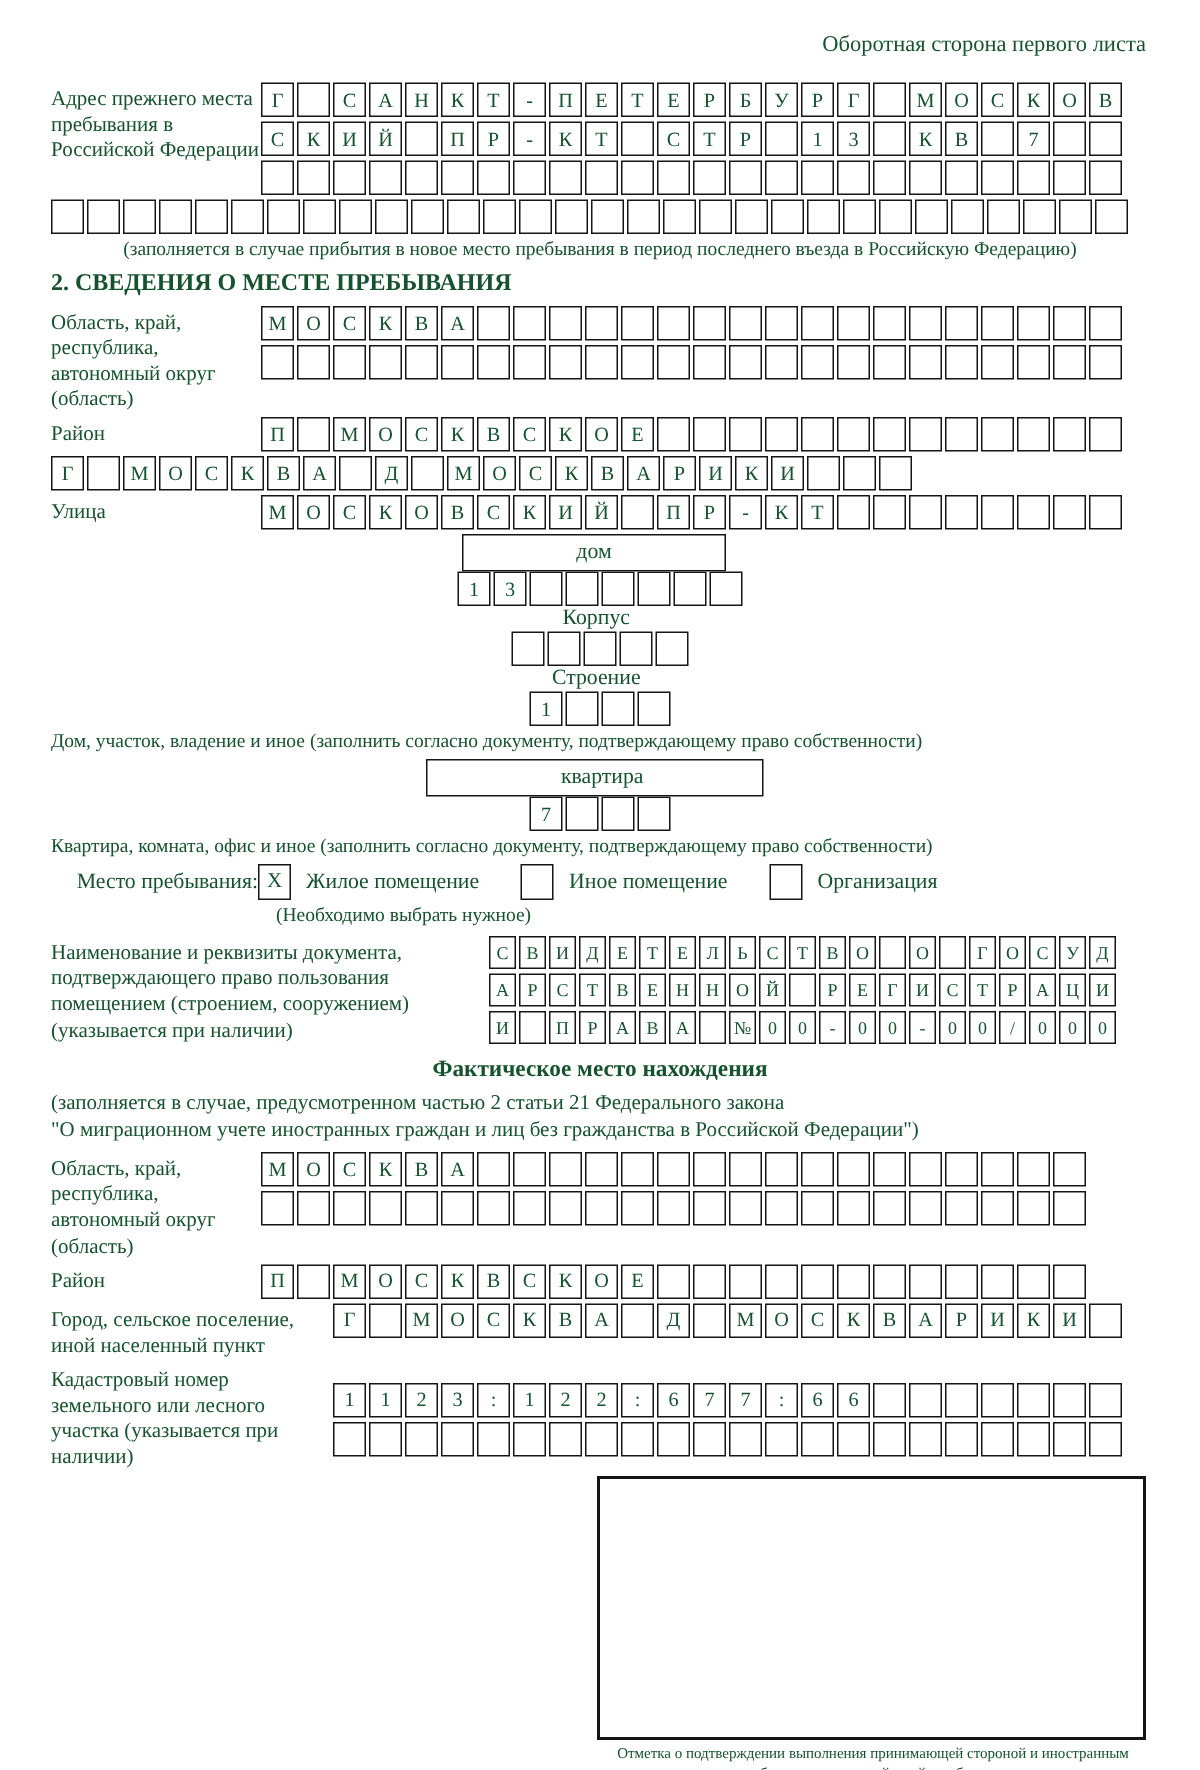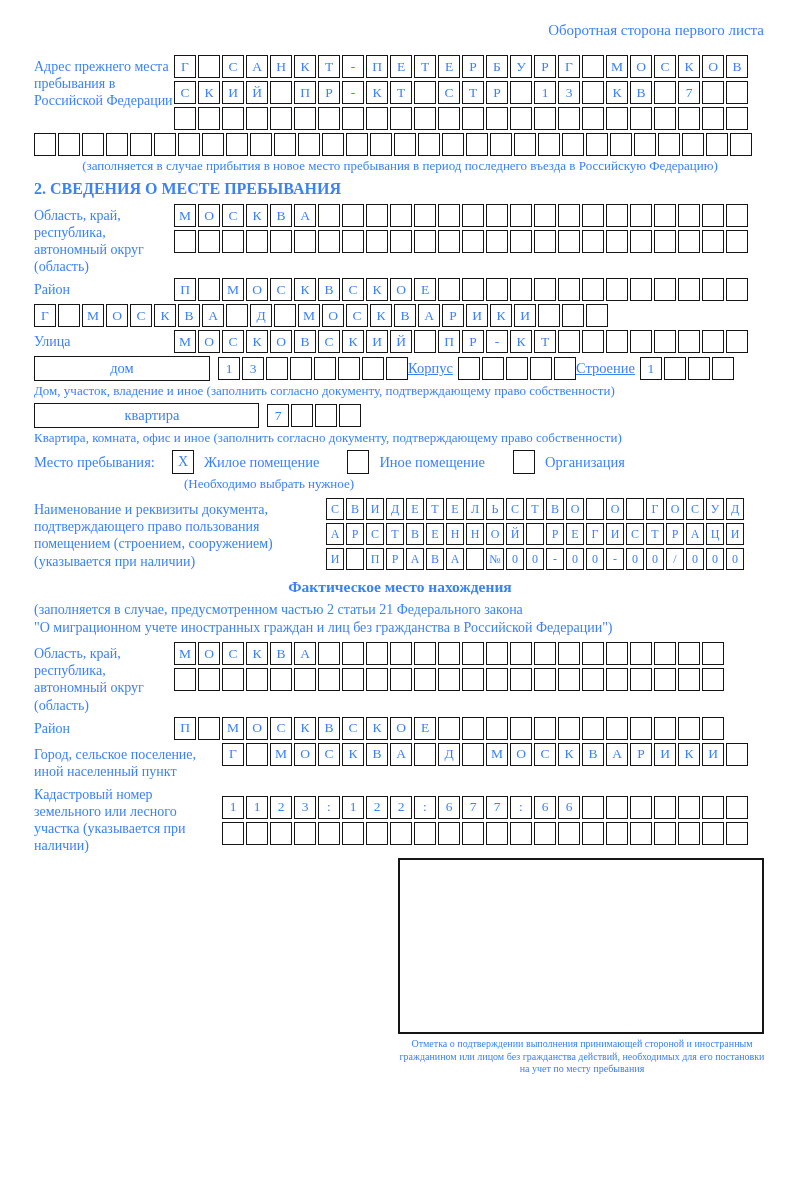--- a/index.html
+++ b/index.html
@@ -1,20 +1,20 @@
 <!DOCTYPE html>
 <html><head>
 <meta charset="utf-8">
 <style>
   html,body { margin:0; padding:0; background:#fff; }
   .page {
     width:800px; height:1180px; box-sizing:border-box;
     padding:14px 34px 10px 34px;
     font-family:"Liberation Serif", serif;
-    color:#3b82f6; background:#fff; overflow:hidden;
+    color:#14532d; background:#fff; overflow:hidden;
   }
   .hdr { text-align:right; font-size:15px; margin:8px 2px 16px 0; }
 
   .field { display:flex; margin-bottom:3px; }
   .flabel { flex:0 0 140px; font-size:14px; line-height:1.22; padding-top:3px; }
   .flabel.wide { flex:0 0 188px; }
   .flabel.doc { flex:0 0 292px; }
   .rows { display:flex; flex-direction:column; gap:3px; }
 
   .boxrow { display:flex; gap:2px; }
@@ -22,31 +22,31 @@
     flex:0 0 auto; width:22px; height:23px; box-sizing:border-box;
     border:1.5px solid #151515; display:flex; align-items:center; justify-content:center;
     font-size:13.5px; background:#fff;
   }
   .small .cell { width:18px; height:22px; font-size:12px; }
 
   .note { font-size:13px; margin:2px 0 4px 0; }
   .note.center { text-align:center; }
   .sec-title { text-align:left; font-weight:bold; font-size:16px; margin:6px 0 6px 0; }
 
-  .inline-line { display:flex; align-items:center; margin-bottom:2px; }
+  .inline-line { display:flex; align-items:center; margin-bottom:2px;flex-direction:column; }
   .lblbox {
     border:1.5px solid #151515; box-sizing:border-box; height:25px;
     display:flex; align-items:center; justify-content:center; font-size:14.5px;
   }
   .lblbox.dom { width:176px; margin-right:8px; }
   .lblbox.kv  { width:225px; margin-right:8px;padding-left:11px; }
-  .mid-lbl { font-size:14.5px; margin:0 5px 0 0;text-decoration:underline; }
+  .mid-lbl { font-size:14.5px; margin:0 5px 0 0; }
 
   .stay-line { display:flex; align-items:center; font-size:14.5px; margin:4px 0 2px 0; }
-  .stay-line .flabel-stay { width:138px; }
+  .stay-line .flabel-stay { width:138px;text-align:right; }
   .checkbox {
     width:22px; height:24px; box-sizing:border-box; border:1.5px solid #151515;
     display:flex; align-items:center; justify-content:center; font-size:14px; margin-right:10px;
   }
   .optlbl { margin-right:28px; }
 
   .fact-title { text-align:center; font-weight:bold; font-size:15.5px; margin:8px 0 6px 0; }
   .fact-note { text-align:left; font-size:14px; margin:0 0 2px 0; }
 
   .kad-rows { margin-top:13px; }

